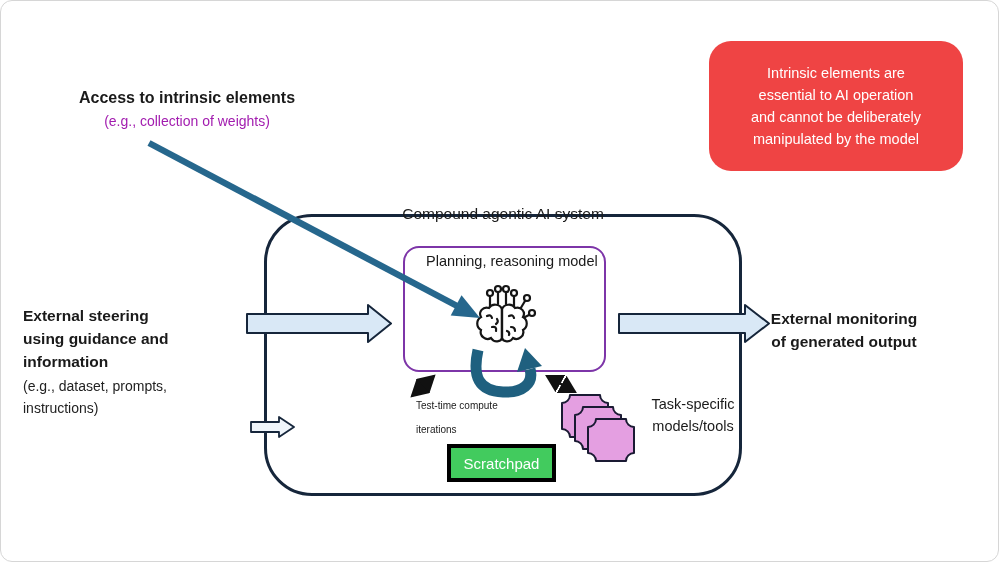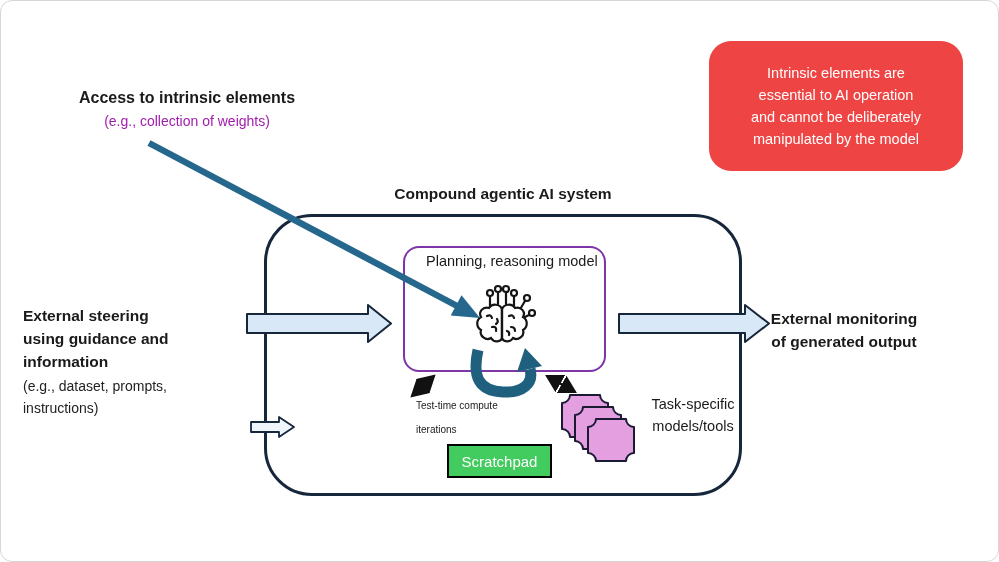--- a/index.html
+++ b/index.html
@@ -14,39 +14,39 @@
   .shape{z-index:1;}
   #arrow-layer{position:absolute;left:0;top:0;z-index:2;pointer-events:none;}
 
   .access-title{left:36px;top:86px;width:300px;text-align:center;font-weight:bold;font-size:16px;line-height:21px;}
   .access-sub{left:36px;top:110px;width:300px;text-align:center;font-size:14px;line-height:20px;color:#a21caf;}
 
   .callout{left:708px;top:40px;width:254px;height:130px;background:#ef4444;border-radius:22px;
     display:flex;align-items:center;justify-content:center;z-index:1;}
   .callout-text{color:#ffffff;font-size:14.5px;line-height:22px;text-align:center;}
 
-  .system-title{left:352px;top:184px;width:300px;text-align:center;font-weight:bold;font-size:15.5px;}
+  .system-title{left:352px;top:204px;width:300px;text-align:center;font-weight:normal;font-size:15.5px;}
 
   .container-box{left:263px;top:213px;width:472px;height:276px;border:3px solid #16263B;border-radius:48px;background:transparent;}
   .purple-box{left:402px;top:245px;width:199px;height:122px;border:2.5px solid #7D35A8;border-radius:16px;background:#ffffff;}
   .planning-label{left:425px;top:252px;width:204px;text-align:left;font-size:14.5px;}
 
   .steering{left:22px;top:303px;width:226px;text-align:left;}
   .steering-bold{font-weight:bold;font-size:15.5px;line-height:23px;}
   .steering-sub{font-size:14px;line-height:22px;margin-top:2px;color:#222;}
 
   .monitoring{left:753px;top:306px;width:180px;text-align:center;font-weight:bold;font-size:15.5px;line-height:23px;}
 
   .rag{left:287px;top:399px;width:140px;height:57px;background:#1F607F;border-radius:50%;
     display:flex;align-items:center;justify-content:center;z-index:1;}
   .rag-text{color:#fff;font-size:14.5px;line-height:19px;text-align:center;}
 
   .testtime{left:415px;top:393px;width:170px;text-align:left;font-size:10px;line-height:24px;}
 
-  .scratchpad{left:446px;top:443px;width:101px;height:30px;background:#42CB5E;border:2px solid #000000;
+  .scratchpad{left:446px;top:443px;width:101px;height:30px;background:#42CB5E;border:4px solid #000000;
     display:flex;align-items:center;justify-content:center;z-index:1;}
   .scratch-text{color:#ffffff;font-size:15px;}
 
   .tasklabel{left:638px;top:392px;width:108px;text-align:center;font-size:14.5px;line-height:22px;}
 </style>
 </head>
 <body>
 
 <div id="slide">
 

